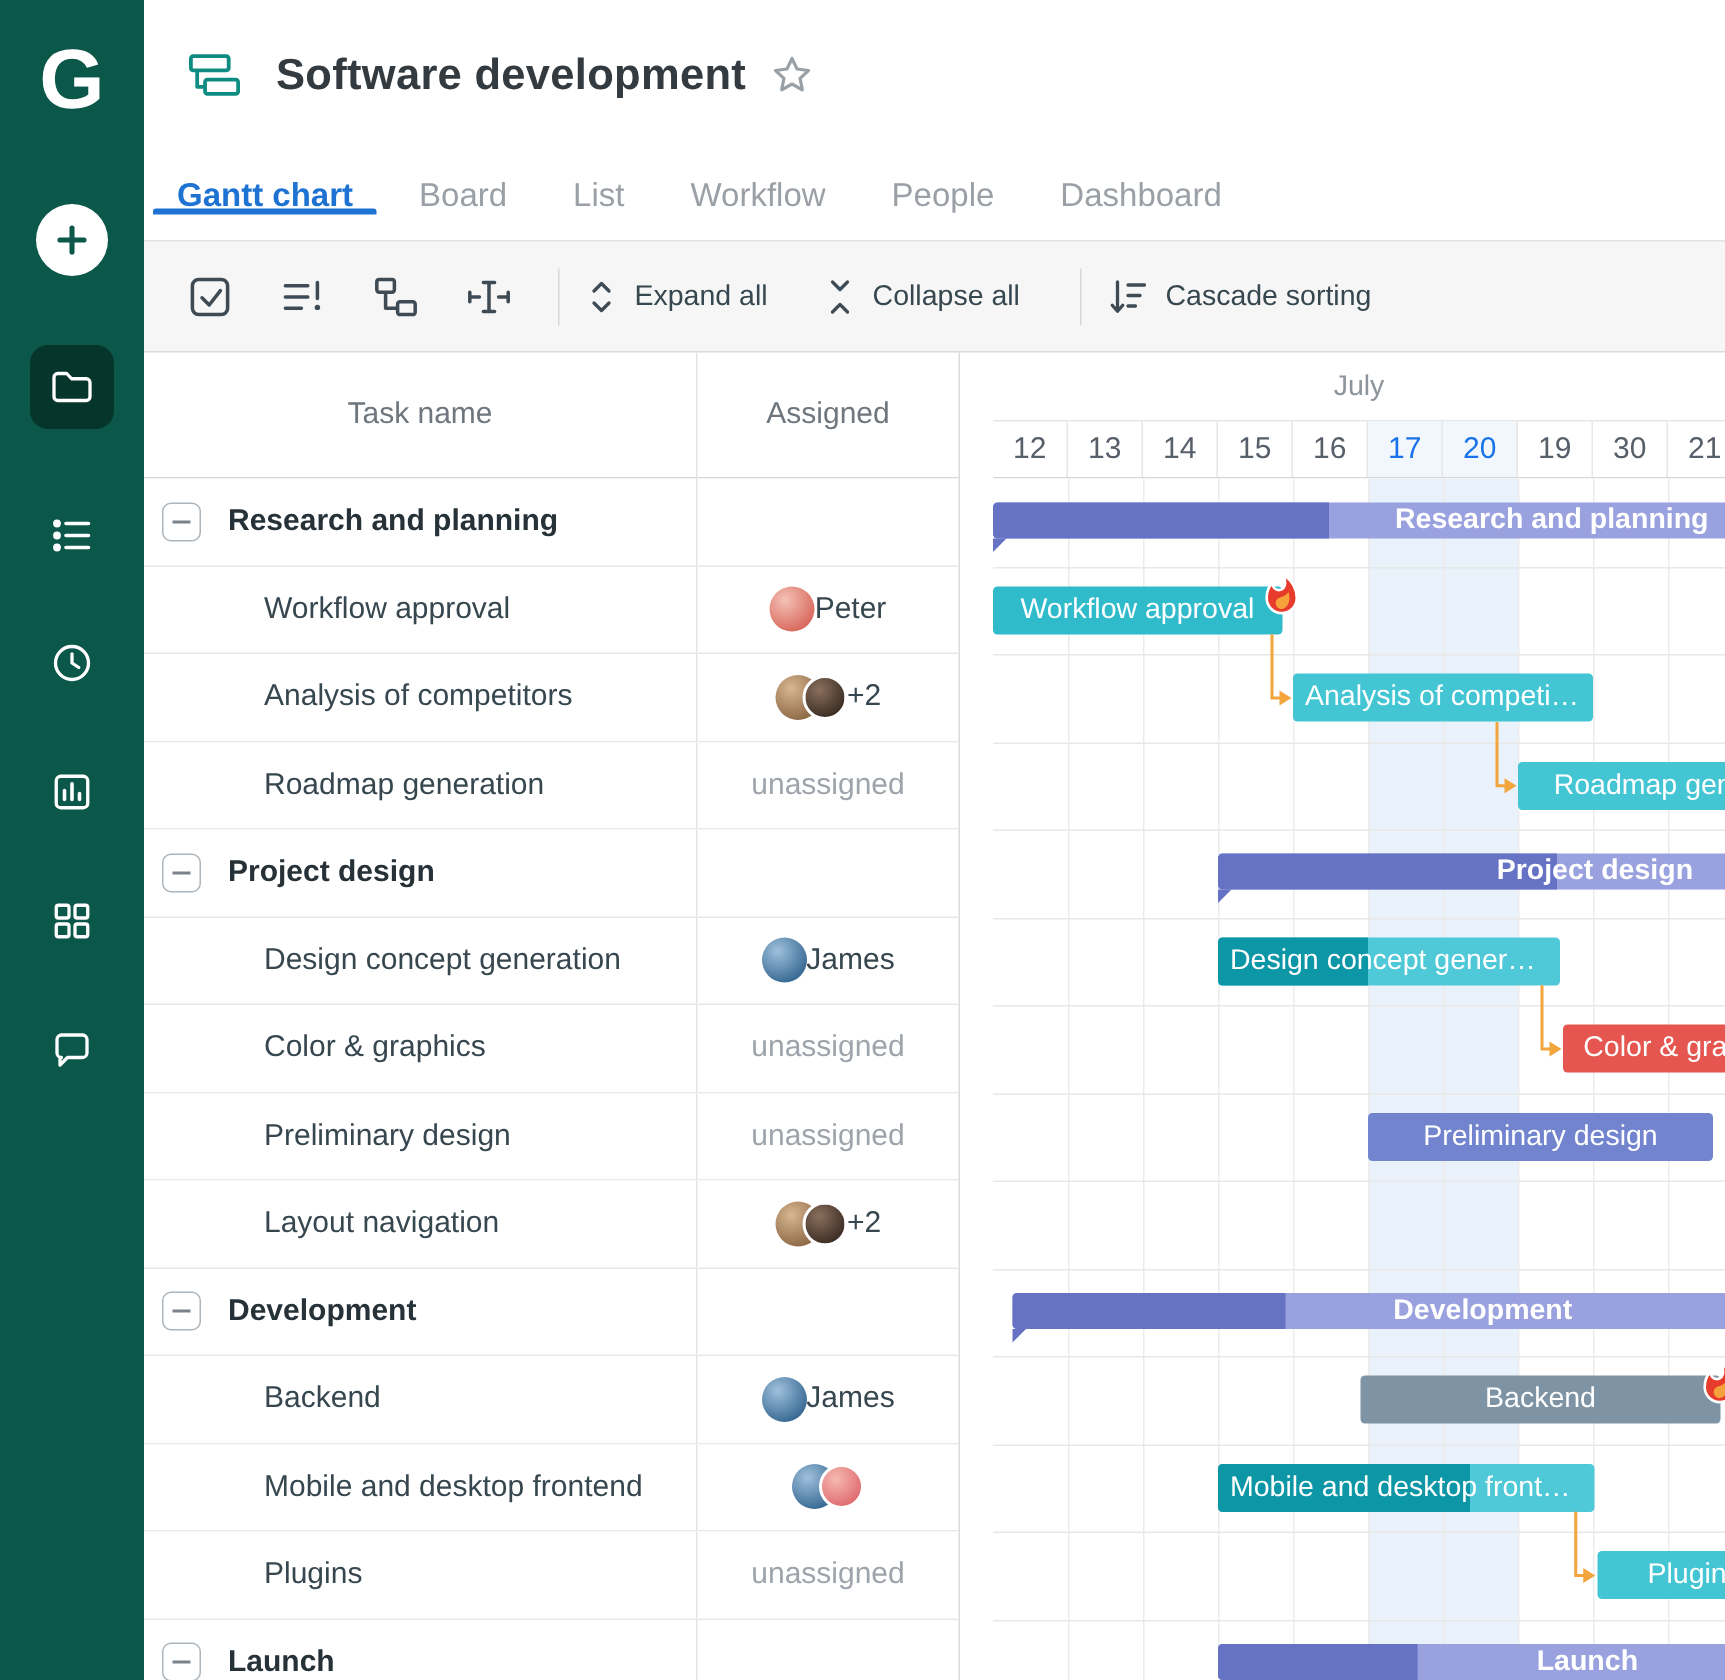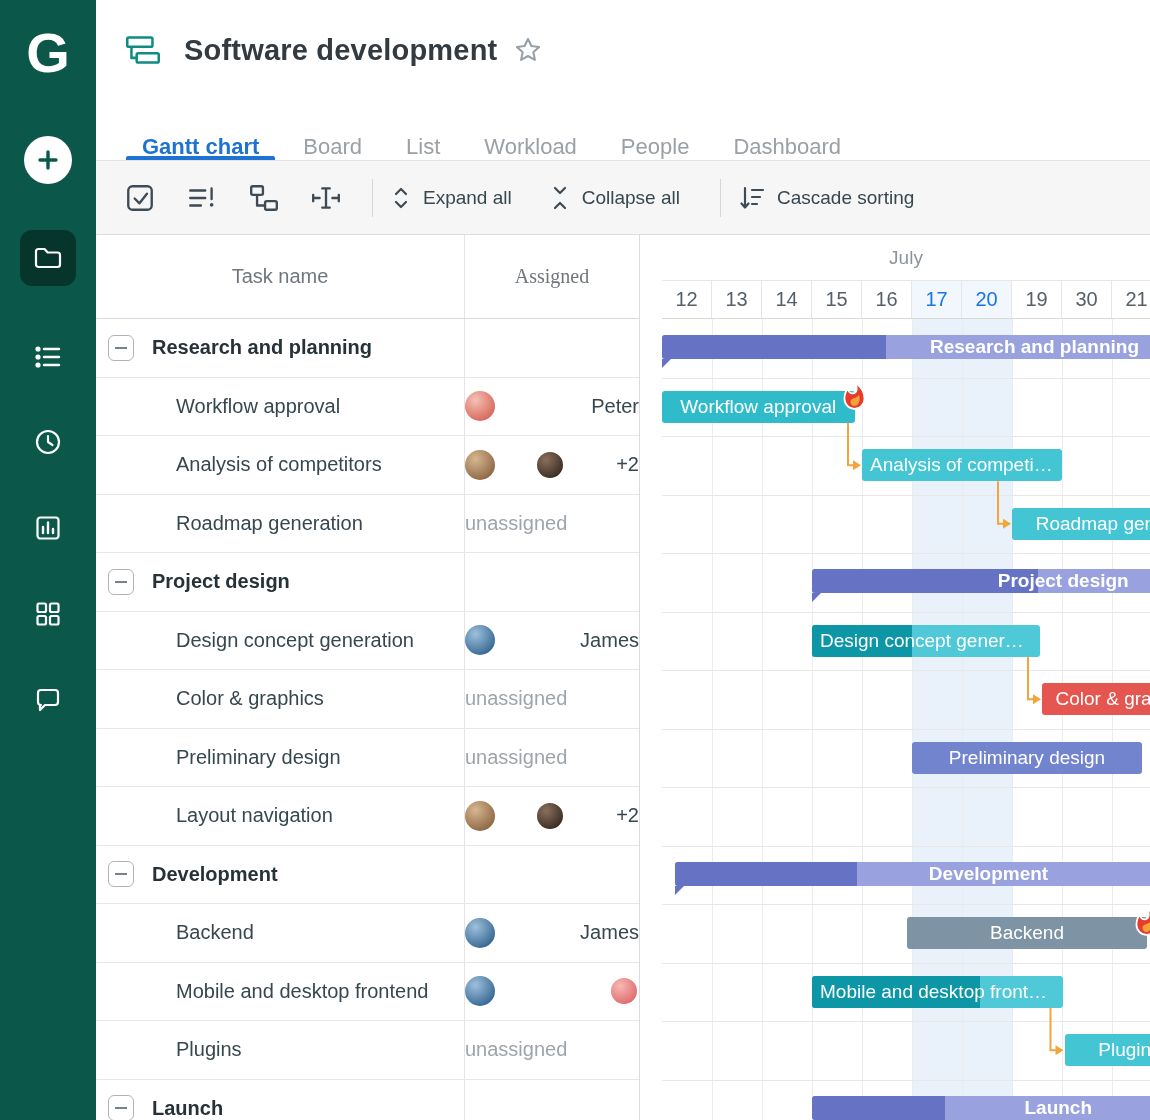--- a/index.html
+++ b/index.html
@@ -17,21 +17,21 @@
                display:flex; align-items:center; justify-content:center; }
   .side-ic { margin-top:58px; display:flex; align-items:center; justify-content:center; }
 
   
   .main { width:1054px; display:flex; flex-direction:column; }
 
   .topbar { height:100px; display:flex; align-items:center; padding-left:26px; background:#fff; }
   .page-title { font-size:29px; font-weight:600; color:#333B40; margin-left:20px; letter-spacing:.2px; }
   .fav { margin-left:16px; margin-top:4px; }
 
-  .tabs { height:60px; display:flex; align-items:flex-end; padding-left:24px; }
+  .tabs { height:60px; display:flex; align-items:center; }
   .tab { position:relative; display:flex; align-items:center; padding:0 22px; font-size:22px;
          color:#9AA0A6; cursor:pointer; }
   .tab.active { color:#1D72D2; font-weight:600; }
   .tab.active::after { content:""; position:absolute; left:6px; right:6px; bottom:0; height:4px;
                        background:#1D72D2; border-radius:2px 2px 0 0; }
 
   .toolbar { height:75px; background:#F6F6F6; border-top:1px solid #E3E3E3; border-bottom:1px solid #DCDCDC;
              display:flex; align-items:center; padding-left:24px; }
   .tool-btn { width:40px; height:40px; display:flex; align-items:center; justify-content:center;
               margin-right:22px; cursor:pointer; border-radius:4px; }
@@ -39,26 +39,26 @@
   .tool-lbl-btn { display:flex; align-items:center; gap:10px; margin-right:36px; cursor:pointer;
                   color:#37474F; font-size:19px; }
 
   
   .content { display:flex; height:885px; overflow:hidden; }
 
   .table { width:543px; flex-shrink:0; display:flex; flex-direction:column; }
   .thead { height:84px; display:flex; border-bottom:1px solid #D9D9D9; }
   .thead .hc { display:flex; align-items:center; justify-content:center; color:#6F767D; font-size:20px; }
   .hc.name { width:369px; border-right:1px solid #E4E4E4; }
-  .hc.asg  { width:174px;font-family:Liberation Serif, serif; }
+  .hc.asg  { width:174px; }
   .tbody { flex:1; overflow:hidden; }
   .trow { height:58.5px; display:flex; border-bottom:1px solid #E8E8E8; background:#fff; }
   .cell { display:flex; align-items:center; }
   .cell.namec { width:369px; border-right:1px solid #E4E4E4; overflow:hidden; }
-  .cell.asgc  { width:174px; justify-content:space-between; gap:10px; overflow:hidden; }
+  .cell.asgc  { width:174px; justify-content:center; overflow:hidden; }
   .collapse-btn { width:26px; height:26px; border:1.5px solid #ADB5BC; border-radius:6px; margin-left:12px;
                   flex-shrink:0; position:relative; cursor:pointer; background:#fff; }
   .collapse-btn::after { content:""; position:absolute; left:6px; right:6px; top:11px; height:2px; background:#7A838B; }
   .gname { font-size:20px; font-weight:bold; color:#263238; margin-left:18px; white-space:nowrap; }
   .cname { font-size:20px; color:#37474F; margin-left:80px; white-space:nowrap; }
   .asg-txt { font-size:20px; color:#37474F; white-space:nowrap; }
   .asg-txt.unas { color:#9EA4AB; }
   .av { width:30px; height:30px; border-radius:50%; flex-shrink:0; }
   .av + .av { margin-left:-12px; border:2px solid #fff; }
   .av-peter { background:radial-gradient(circle at 35% 30%, #F5C1B5, #D96A5E 75%); }
@@ -175,21 +175,21 @@
         <svg width="30" height="30" viewBox="0 0 24 24">
           <path d="M12 3.2l2.7 5.6 6.1 0.8-4.5 4.2 1.2 6.1-5.5-3.1-5.5 3.1 1.2-6.1-4.5-4.2 6.1-0.8z" fill="none" stroke="#99A1A8" stroke-width="1.7" stroke-linejoin="round"></path>
         </svg>
       </span>
     </header>
 
     <nav class="tabs">
       <div class="tab active">Gantt chart</div>
       <div class="tab">Board</div>
       <div class="tab">List</div>
-      <div class="tab">Workload</div>
+      <div class="tab">Workflow</div>
       <div class="tab">People</div>
       <div class="tab">Dashboard</div>
     </nav>
 
     <div class="toolbar">
       <div class="tool-btn">
         <svg width="32" height="32" viewBox="0 0 30 30">
           <g fill="none" stroke="#3E4A54" stroke-width="2.2" stroke-linecap="round" stroke-linejoin="round">
             <rect x="4" y="4" width="22" height="22" rx="4"></rect>
             <path d="M10 15.5l4.5 4.5 7-9"></path>

